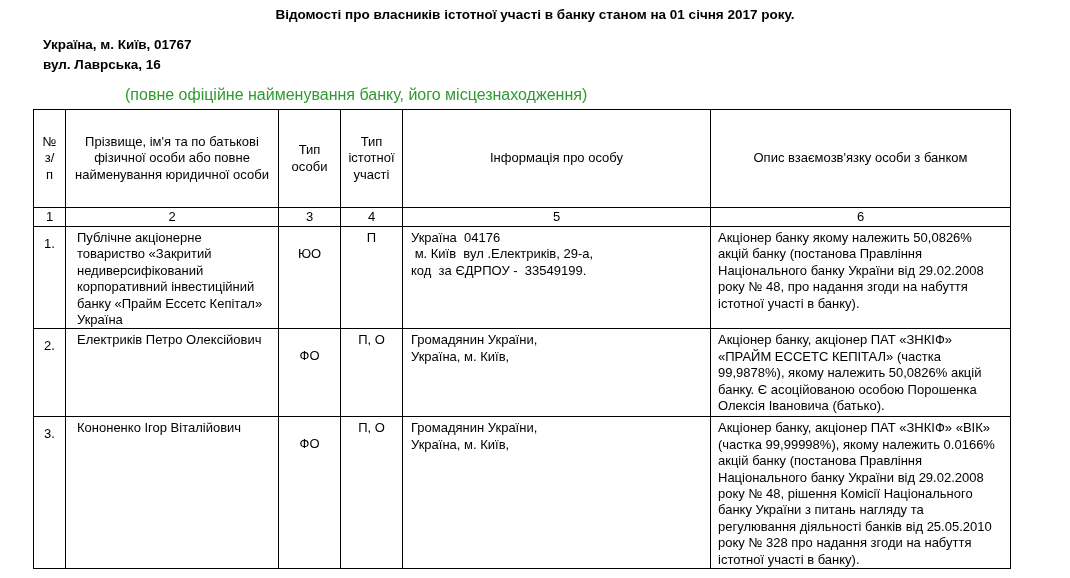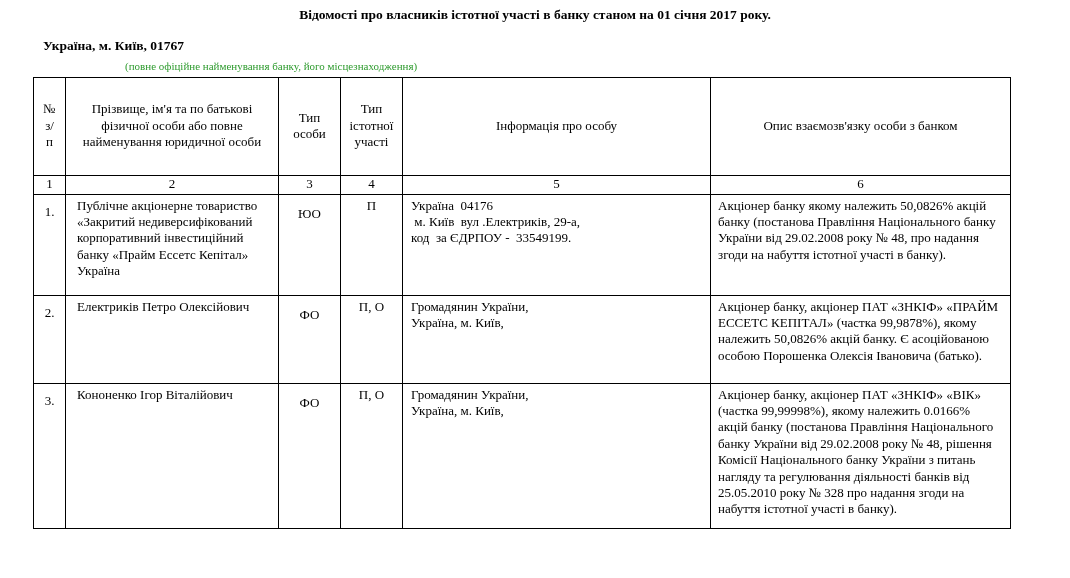--- a/index.html
+++ b/index.html
@@ -1,42 +1,42 @@
 <!DOCTYPE html>
 <html><head>
 <meta charset="utf-8">
 <style>
   html, body { margin: 0; padding: 0; background: #ffffff; }
   .page {
     position: relative;
     width: 1070px;
     height: 578px;
     background: #ffffff;
-    font-family: Liberation Serif, serif;
+    font-family: Liberation Sans, sans-serif;
     color: #000000;
     overflow: hidden;
   }
   .doc-title {
     padding-top: 7px;
     text-align: center;
     font-size: 13.5px;
     font-weight: bold;
   }
   .bank-block {
     margin: 13px 0 0 43px;
   }
   .bank-name, .bank-addr {
     font-size: 13.5px;
     font-weight: bold;
     line-height: 19.5px;
   }
   .bank-caption {
     margin-left: 82px;
-    margin-top: 4px;
-    font-size: 11px;
+    margin-top: 12px;
+    font-size: 16px;
     color: #2e9b2e;
   }
   table.owners-table {
     border-collapse: collapse;
     table-layout: fixed;
     width: 977px;
     margin: 5px 0 0 33px;
   }
   .owners-table col.c1 { width: 32px; }
   .owners-table col.c2 { width: 213px; }
@@ -63,34 +63,35 @@
     text-align: center;
     vertical-align: middle;
     padding: 0;
   }
   tr.data-row td { vertical-align: top; }
   tr.data-row.r1 { height: 101px; }
   tr.data-row.r2 { height: 88px; }
   tr.data-row.r3 { height: 145px; }
   td.c-num  { text-align: center; padding-top: 9px; }
   td.c-name { padding: 3px 6px 0 11px; }
-  td.c-type { text-align: center; padding-top: 11px; }
+  td.c-type { text-align: center; padding-top: 19px; }
   td.c-part { text-align: center; padding-top: 3px; }
   td.c-info { padding: 3px 4px 0 8px; white-space: pre-wrap; }
   td.c-rel  { padding: 3px 8px 0 7px; margin-left: 8px; }
 </style>
 </head>
 <body>
 
 <div class="page">
 
   <div class="doc-title">Відомості про власників істотної участі в банку станом на 01 січня 2017 року.</div>
 
   <div class="bank-block">
     <div class="bank-addr">Україна, м. Київ, 01767</div>
+    <div class="bank-addr">вул. Лаврська, 16</div>
     <div class="bank-caption">(повне офіційне найменування банку, його місцезнаходження)</div>
   </div>
 
   <table class="owners-table">
     <colgroup>
       <col class="c1">
         <col class="c2">
         <col class="c3">
         <col class="c4">
         <col class="c5">

